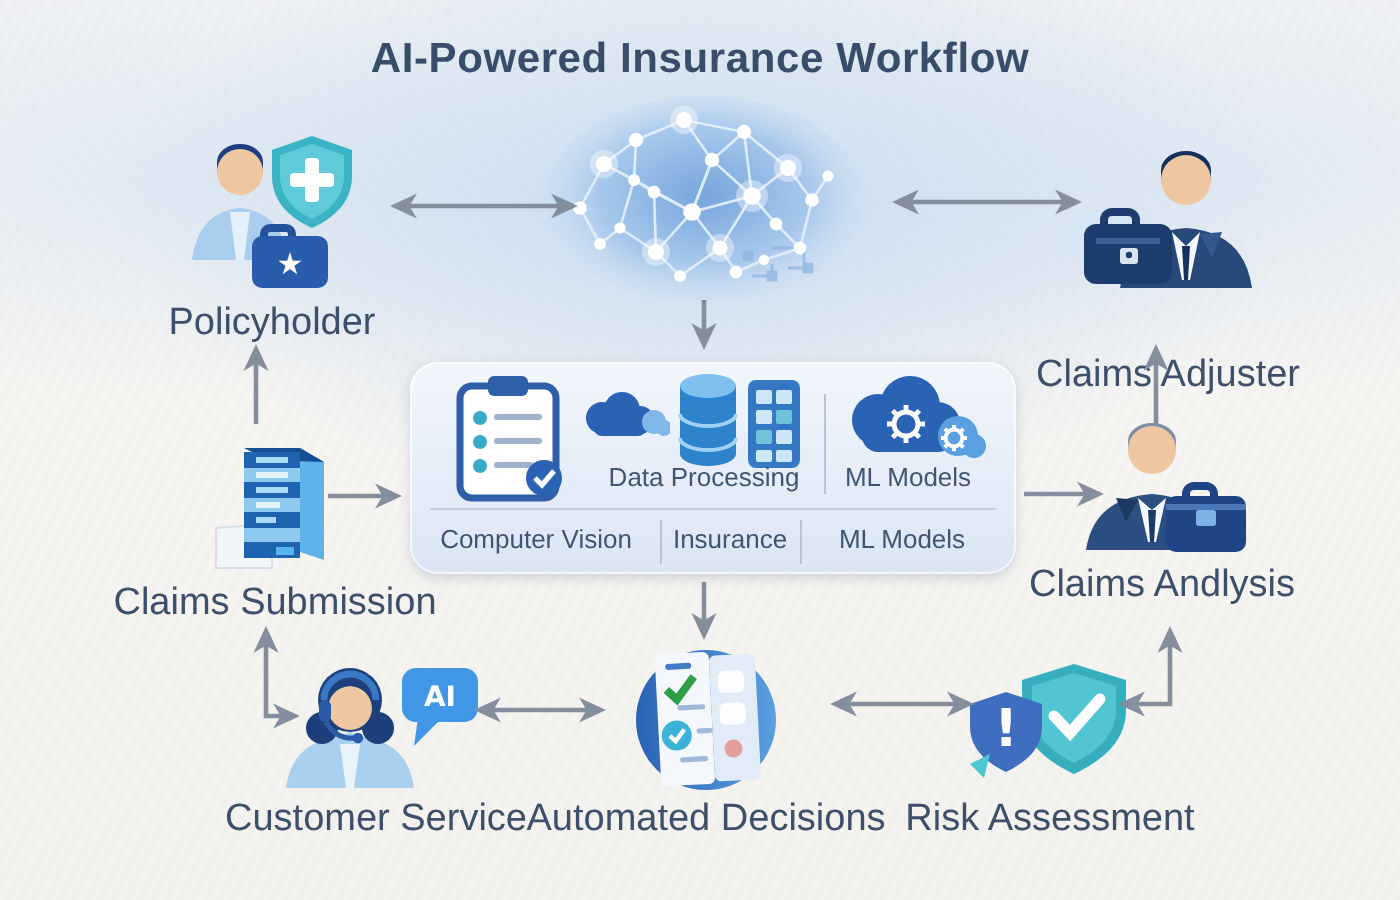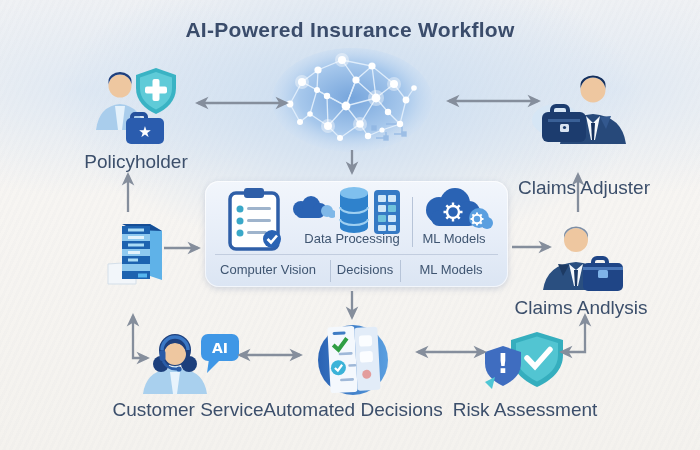--- a/index.html
+++ b/index.html
@@ -168,20 +168,21 @@
               <rect x="30" y="37" width="12" height="3" fill="#e2f3fc"></rect>
             <rect x="24" y="42" width="28" height="8" fill="#1d63b0"></rect>
               <rect x="30" y="44.5" width="10" height="3" fill="#aadcf6"></rect>
             <rect x="24" y="50" width="28" height="7" fill="#8ec9ef"></rect>
             <rect x="24" y="57" width="28" height="8" fill="#1d63b0"></rect>
               <rect x="40" y="59.5" width="9" height="4" fill="#57b6ee"></rect>
           </g>
         </g>
       </svg>
     </div>
+    <div class="label">Claims Submission</div>
   </div>
 
   <div class="ai-box">
 
     <svg class="abs" style="left:20px;top:6px;" width="60" height="64" viewBox="0 0 60 64">
       <rect x="5" y="6" width="48" height="56" rx="6" fill="#ffffff" stroke="#2f5fa8" stroke-width="3.5"></rect>
       <rect x="19" y="1" width="20" height="10" rx="3" fill="#2f5fa8"></rect>
       <g>
         <circle cx="15" cy="22" r="3.5" fill="#3aa8c8"></circle>
           <rect x="22" y="20" width="24" height="3" rx="1.5" fill="#9fb4cc"></rect>
@@ -238,26 +239,26 @@
         <circle cx="58" cy="33" r="4.2"></circle>
         <path d="M58,26.5 v2.4 M58,37.2 v2.4 M51.5,33 h2.4 M62.1,33 h2.4 M53.4,28.4 l1.7,1.7 M61,36 l1.7,1.7 M62.7,28.4 l-1.7,1.7 M55,36 l-1.7,1.7"></path>
       </g>
     </svg>
     <div class="b-label" style="left:147px;top:50px;">Data Processing</div>
     <div class="vdiv" style="left:207px;top:16px;height:50px;"></div>
     <div class="b-label" style="left:249px;top:50px;">ML Models</div>
     <div class="hdiv"></div>
     <div class="b-label" style="left:63px;top:81px;">Computer Vision</div>
     <div class="vdiv" style="left:125px;top:79px;height:22px;"></div>
-    <div class="b-label" style="left:160px;top:81px;">Decisions</div>
+    <div class="b-label" style="left:160px;top:81px;">Insurance</div>
     <div class="vdiv" style="left:195px;top:79px;height:22px;"></div>
     <div class="b-label" style="left:246px;top:81px;">ML Models</div>
   </div>
 
-  <div class="node" style="left:525px;top:218px;width:112px;">
+  <div class="node" style="left:525px;top:203px;width:112px;">
     <div class="icon-wrap" style="height:76px;">
       <svg width="100" height="76" viewBox="0 0 100 76">
         <g>
           <path d="M12,72 q4,-26 33,-28 q29,2 33,28 z" fill="#2a4f80"></path>
           <path d="M38,46 l7,6 l7,-6 l-5,22 h-4 z" fill="#f4f8fc"></path>
           <path d="M43,52 h4 l-1,16 h-2 z" fill="#1c3a66"></path>
           <path d="M27,46 l11,1 l-6,11 z" fill="#1d3a63"></path>
           <path d="M63,46 l-11,1 l6,11 z" fill="#1d3a63"></path>
           <circle cx="45" cy="22" r="12" fill="#eec7a0"></circle>
           <path d="M33,22 a12,12 0 0 1 24,0 v-4.5 a12,9 0 0 0 -24,0 z" fill="#7e8ea4"></path>

